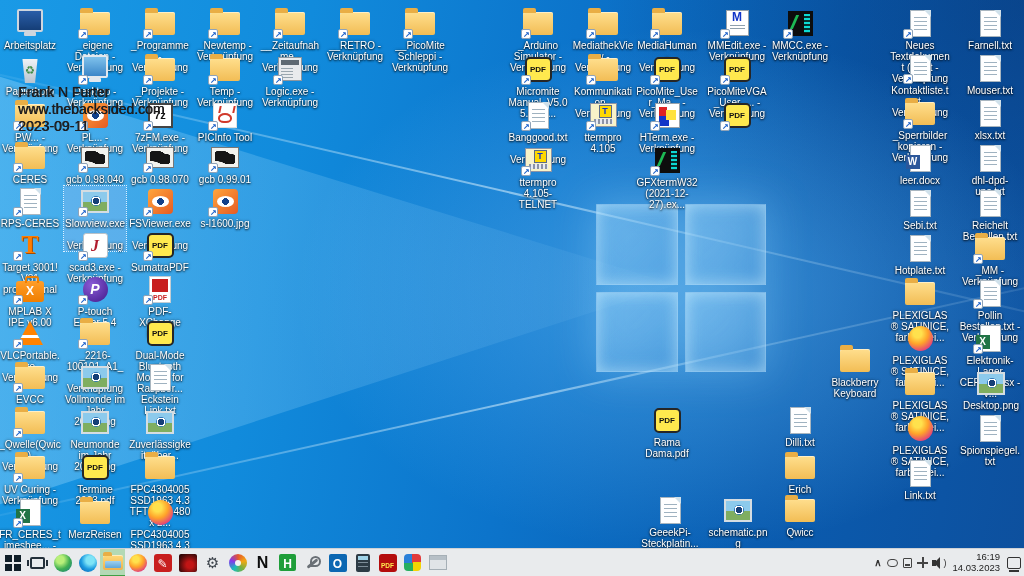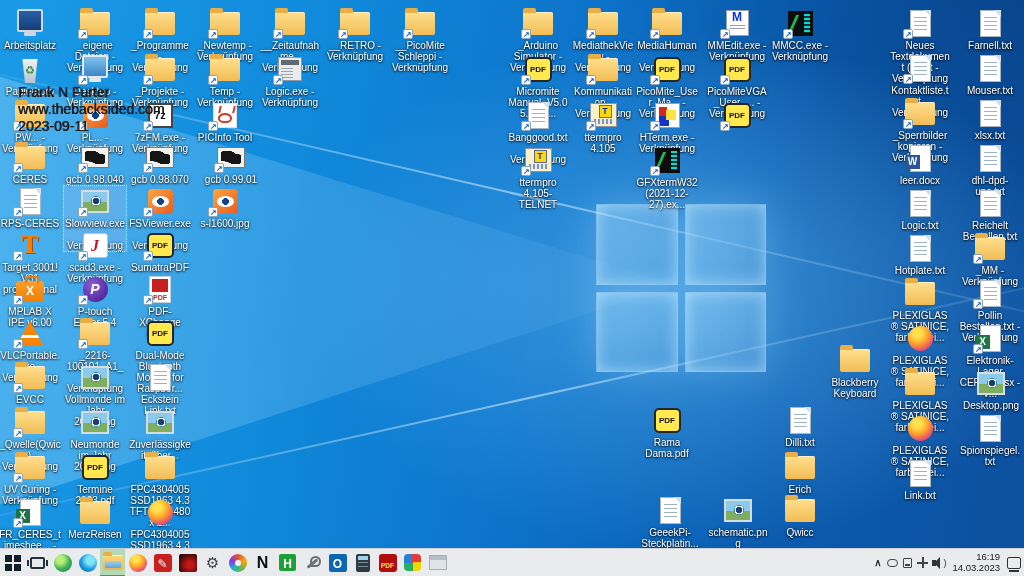--- a/index.html
+++ b/index.html
@@ -340,21 +340,21 @@
           </div>
           <div class="label">gcb 0.98.040</div>
         </div>
         <div class="icon" style="left: 129px; top: 142px;">
           <div class="glyph">
             <div class="g-cow"></div>
             <span class="sc"></span>
           </div>
           <div class="label">gcb 0.98.070</div>
         </div>
-        <div class="icon" style="left: 194px; top: 142px; margin-left: 6px;">
+        <div class="icon" style="left: 194px; top: 142px;">
           <div class="glyph">
             <div class="g-cow"></div>
             <span class="sc"></span>
           </div>
           <div class="label">gcb 0.99.01</div>
         </div>
         <div class="icon" style="left: -1px; top: 186px;">
           <div class="glyph">
             <div class="g-doc"></div>
             <span class="sc"></span>
@@ -714,21 +714,21 @@
         <div class="icon" style="left: 959px; top: 143px;">
           <div class="glyph">
             <div class="g-doc"></div>
           </div>
           <div class="label">dhl-dpd-ups.txt</div>
         </div>
         <div class="icon" style="left: 889px; top: 188px;">
           <div class="glyph">
             <div class="g-doc"></div>
           </div>
-          <div class="label">Logic.txt</div>
+          <div class="label">Sebi.txt</div>
         </div>
         <div class="icon" style="left: 959px; top: 188px;">
           <div class="glyph">
             <div class="g-doc"></div>
           </div>
           <div class="label">Reichelt Bestellen.txt</div>
         </div>
         <div class="icon" style="left: 889px; top: 233px;">
           <div class="glyph">
             <div class="g-doc"></div>

